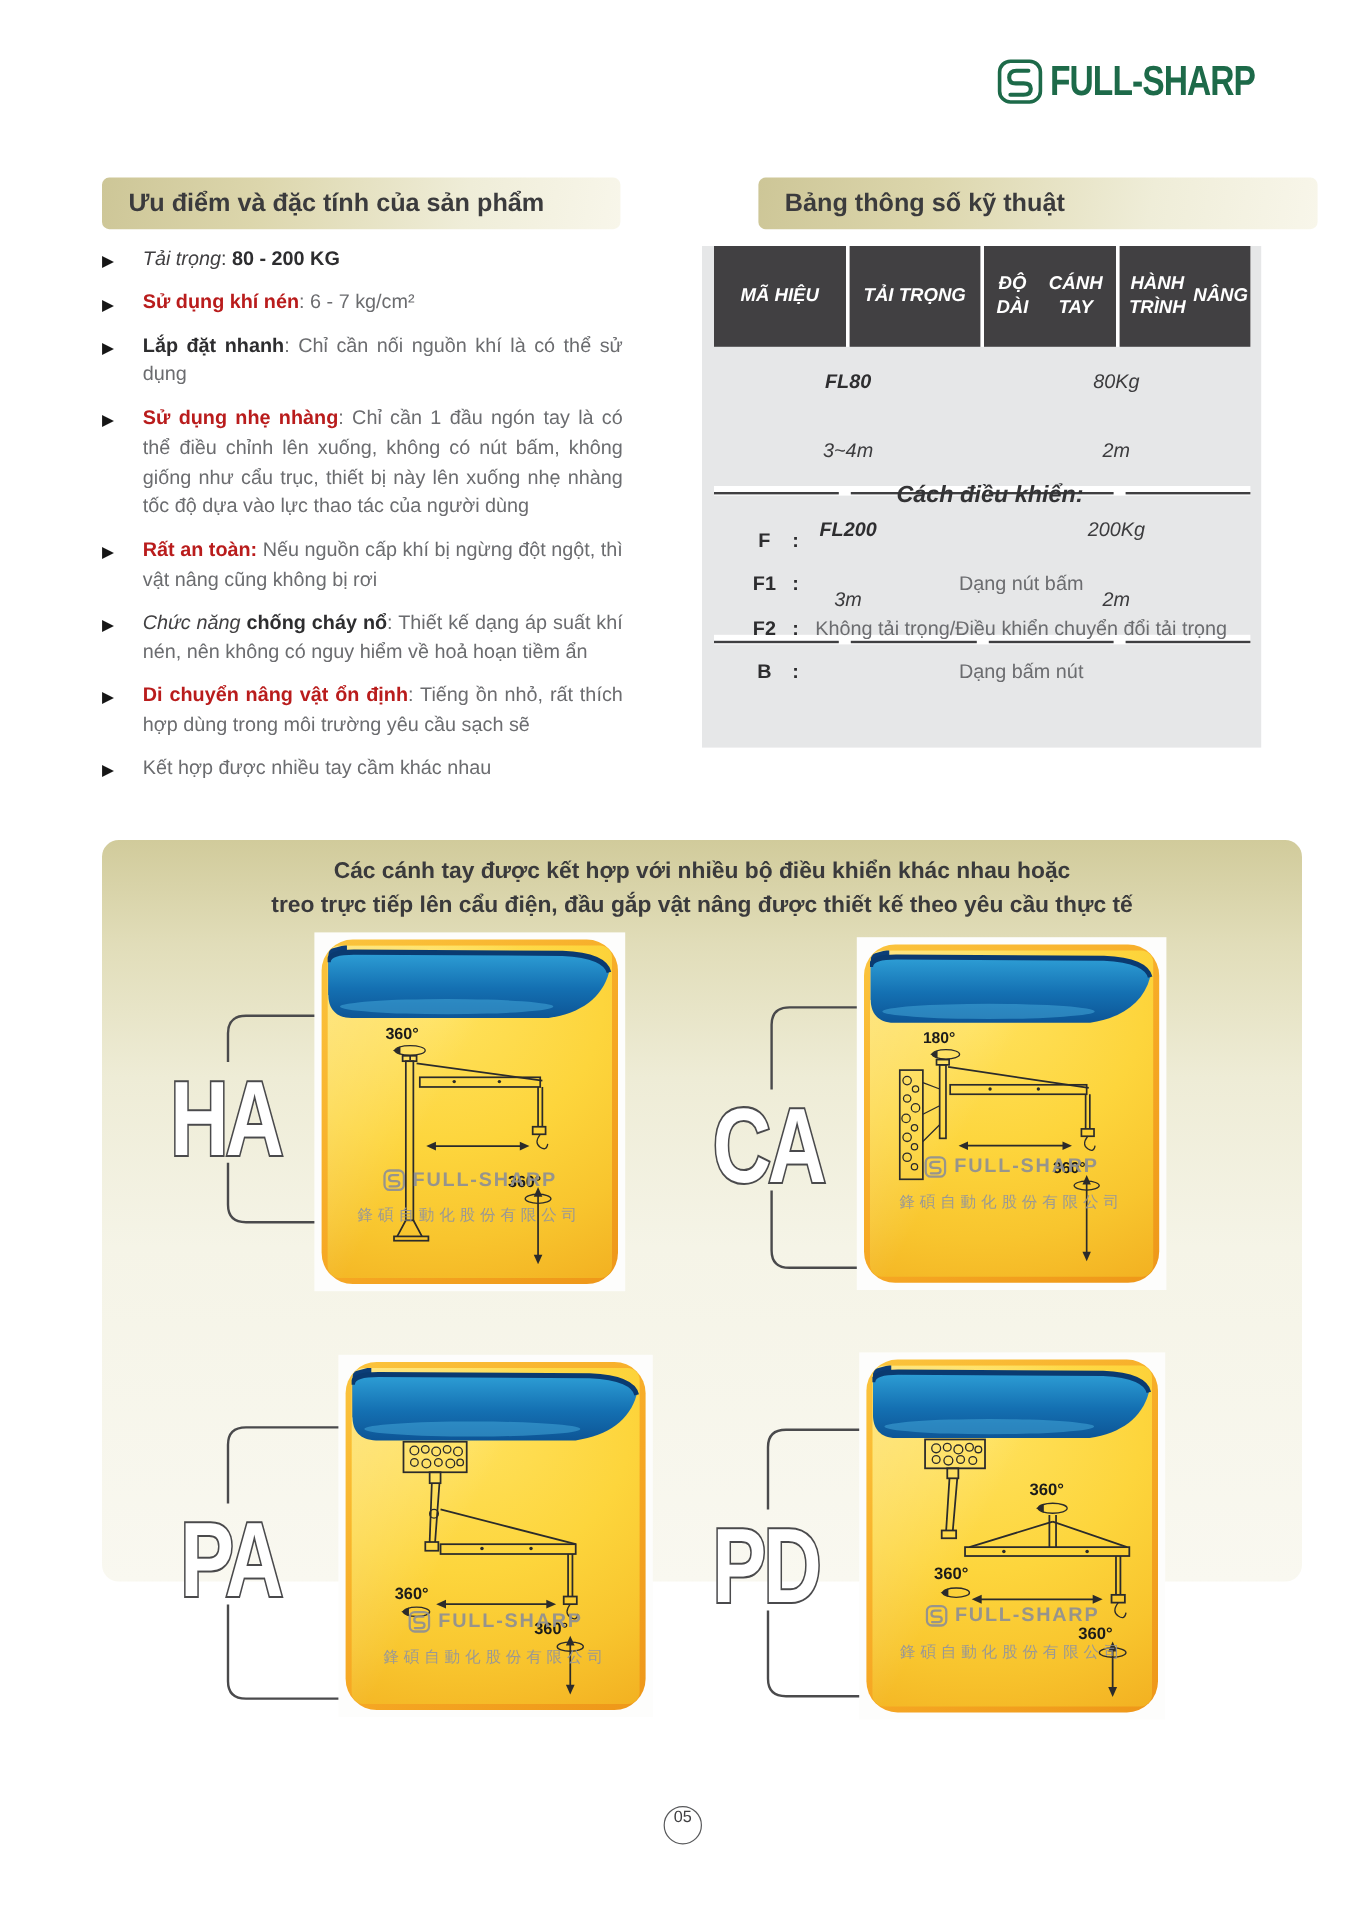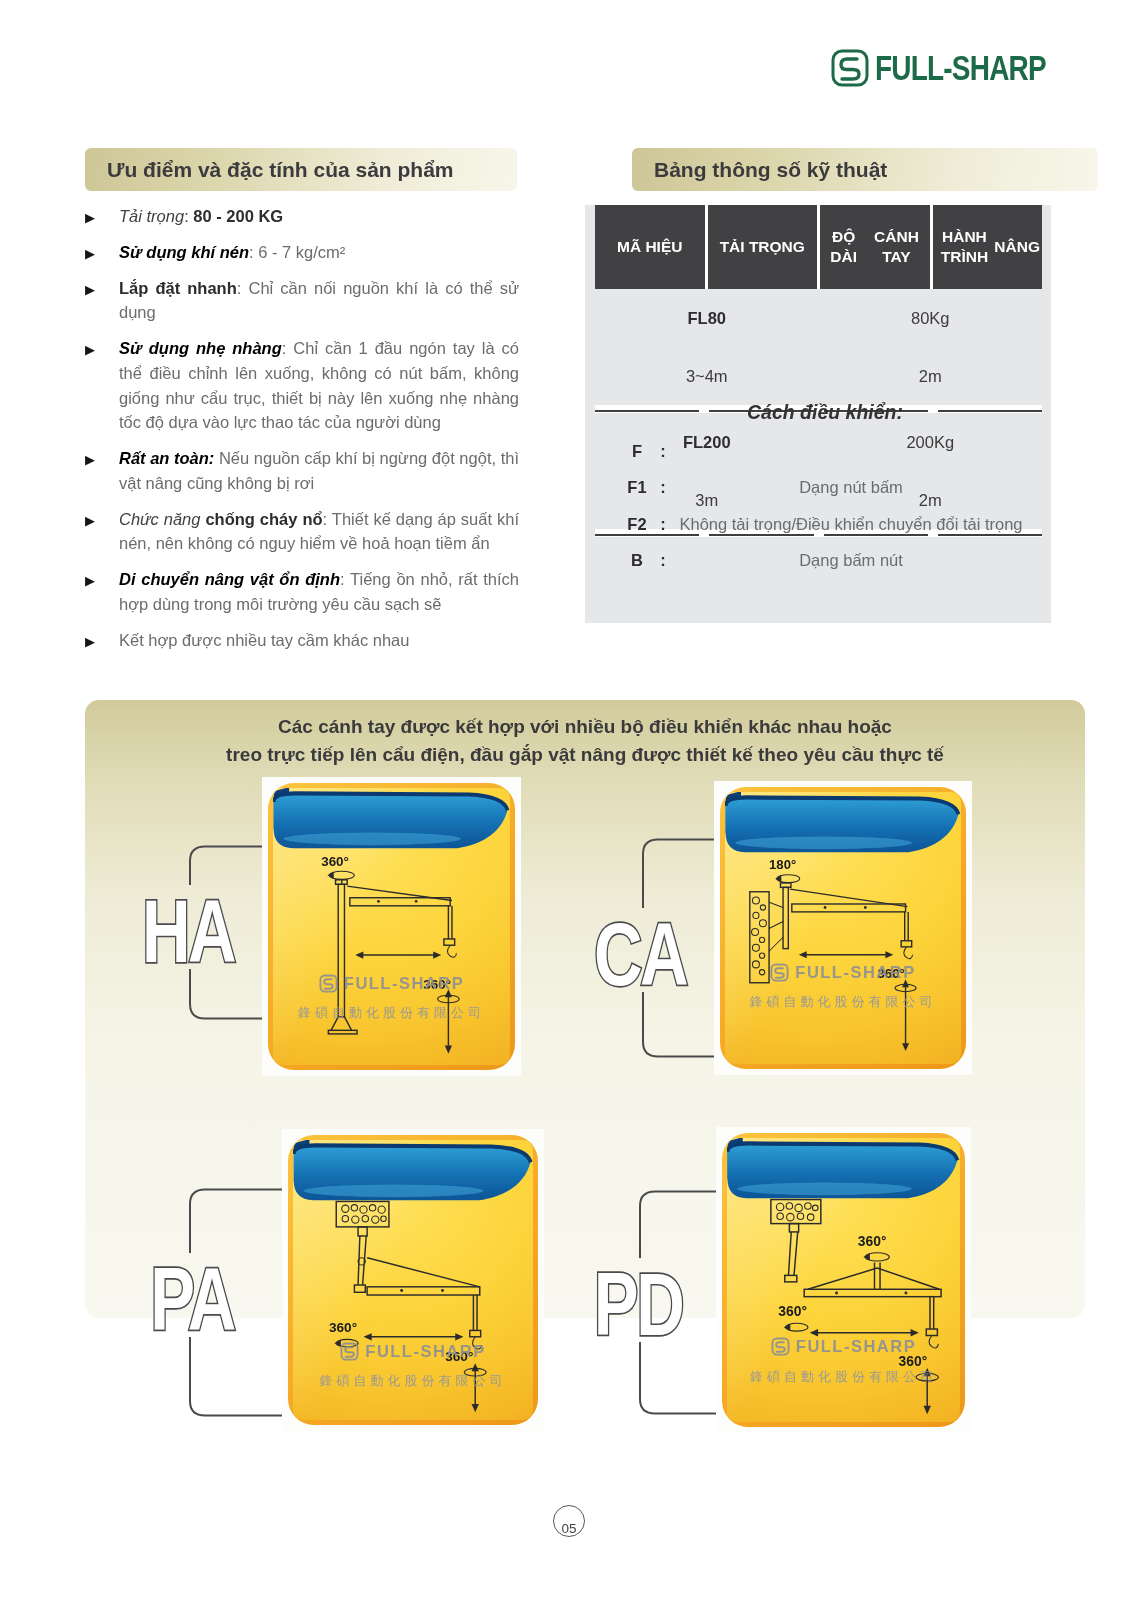--- a/index.html
+++ b/index.html
@@ -20,25 +20,25 @@
 
   
   .bullets{position:absolute;left:85px;top:204px;width:434px;}
   .bullet{display:flex;margin-bottom:11px;font-size:16.5px;line-height:1.5;}
   .bullet .tri{width:34px;flex:none;color:#161616;font-size:13px;padding-top:4px;}
   .bullet .txt{flex:1;text-align:justify;color:#6b6c6f;}
   .sg-gray{color:#6b6c6f;}
   .sg-dark{color:#414042;}
   .sg-i-dark{font-style:italic;color:#414042;}
   .sg-b-dark{font-weight:bold;color:#2d2d2f;}
-  .sg-bi-dark{font-style:italic;font-weight:bold;color:#000000;}
+  .sg-bi-dark{font-weight:bold;color:#b91c1c;}
 
   
   .spec-panel{position:absolute;left:585px;top:205px;width:466px;height:418px;background:#e6e7e8;}
-  .spec-table{position:absolute;left:10px;right:9px;top:0;}
+  .spec-table{position:absolute;left:10px;right:9px;top:0;font-style:italic;}
   .t-head{display:grid;grid-template-columns:repeat(4,1fr);gap:3px;background:#ffffff;}
   .t-head .hc{background:#414042;color:#fff;min-height:80px;display:flex;align-items:center;
      justify-content:center;text-align:center;font-size:15.5px;font-weight:bold;line-height:1.3;padding:2px;}
   .t-row{display:grid;grid-template-columns:repeat(2,1fr);}
   .t-row .tc{height:58px;display:flex;align-items:center;justify-content:center;
      font-size:16.5px;color:#3c3c3e;}
   .t-row .tc:first-child{font-weight:bold;color:#2e2e30;}
   .t-sep{display:grid;grid-template-columns:repeat(4,1fr);gap:10px;height:8px;background:#ffffff;}
   .t-sep i{border-bottom:2px solid #3f3f41;height:5px;}
   .controls{position:absolute;left:34px;top:196px;width:412px;text-align:center;}
@@ -74,21 +74,21 @@
   .crane .ar{fill:#2b2b2b;stroke:none;}
   .crane .ang{font-family:"Liberation Sans",sans-serif;font-weight:bold;font-size:15px;fill:#1b1b1b;}
   .wm{position:absolute;z-index:4;left:0;right:0;display:flex;align-items:center;
      justify-content:center;gap:6px;color:#8f9094;font-weight:bold;font-size:16.5px;
      letter-spacing:1.5px;opacity:.92;}
   .wm-cn{position:absolute;z-index:4;left:0;right:0;text-align:center;color:#95969a;
      font-size:13px;letter-spacing:4px;opacity:.95;}
 
   
   .badge{position:absolute;left:553px;top:1505px;width:30px;height:30px;border:1.6px solid #58595b;
-     border-radius:50%;display:flex;align-items:flex-end;justify-content:center;
+     border-radius:50%;display:flex;align-items:flex-start;justify-content:center;
      font-size:13.5px;color:#414042;background:#fff;}
 </style>
 </head>
 <body>
 
 <div class="logo">
   <svg width="40" height="40" viewBox="0 0 40 40">
     <rect x="3" y="3" width="34" height="34" rx="9" fill="none" stroke="#1d6a49" stroke-width="3"></rect>
     <path d="M27,11 H17 Q11,11 11,16.5 Q11,21.5 16.5,21.5 H23 Q29,21.5 29,26 Q29,31 23,31 H12" fill="none" stroke="#1d6a49" stroke-width="3.4" stroke-linecap="round"></path>
   </svg>

